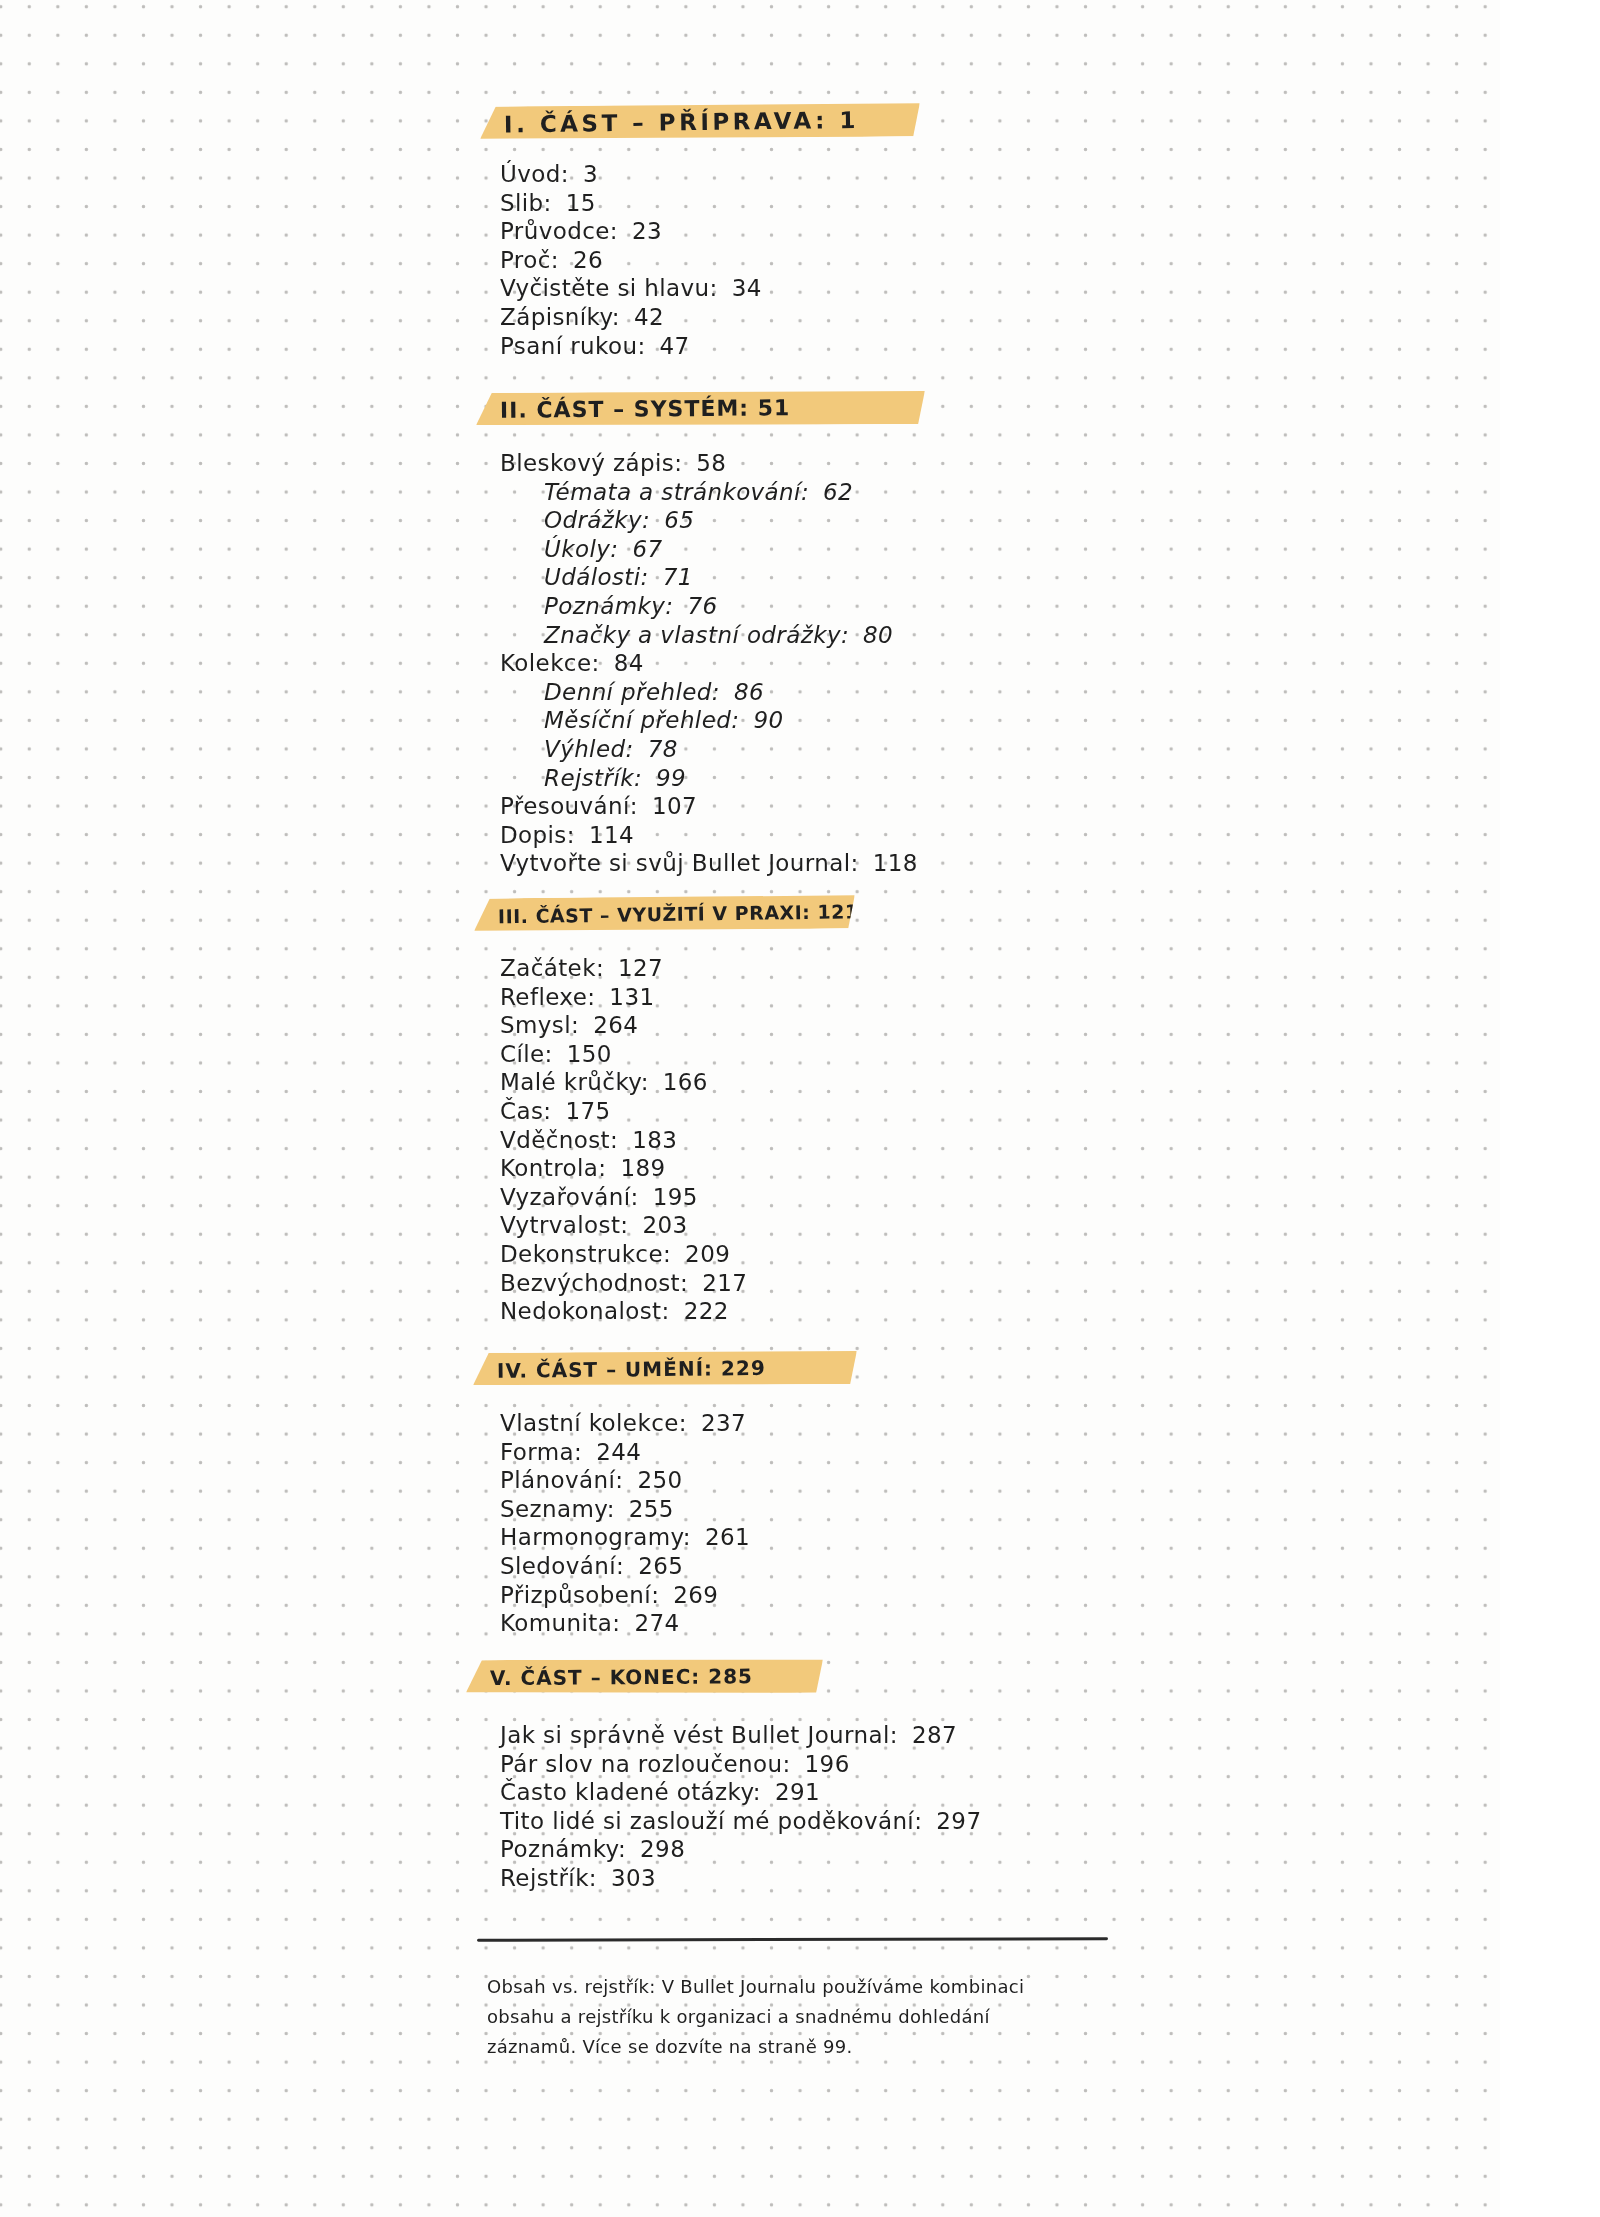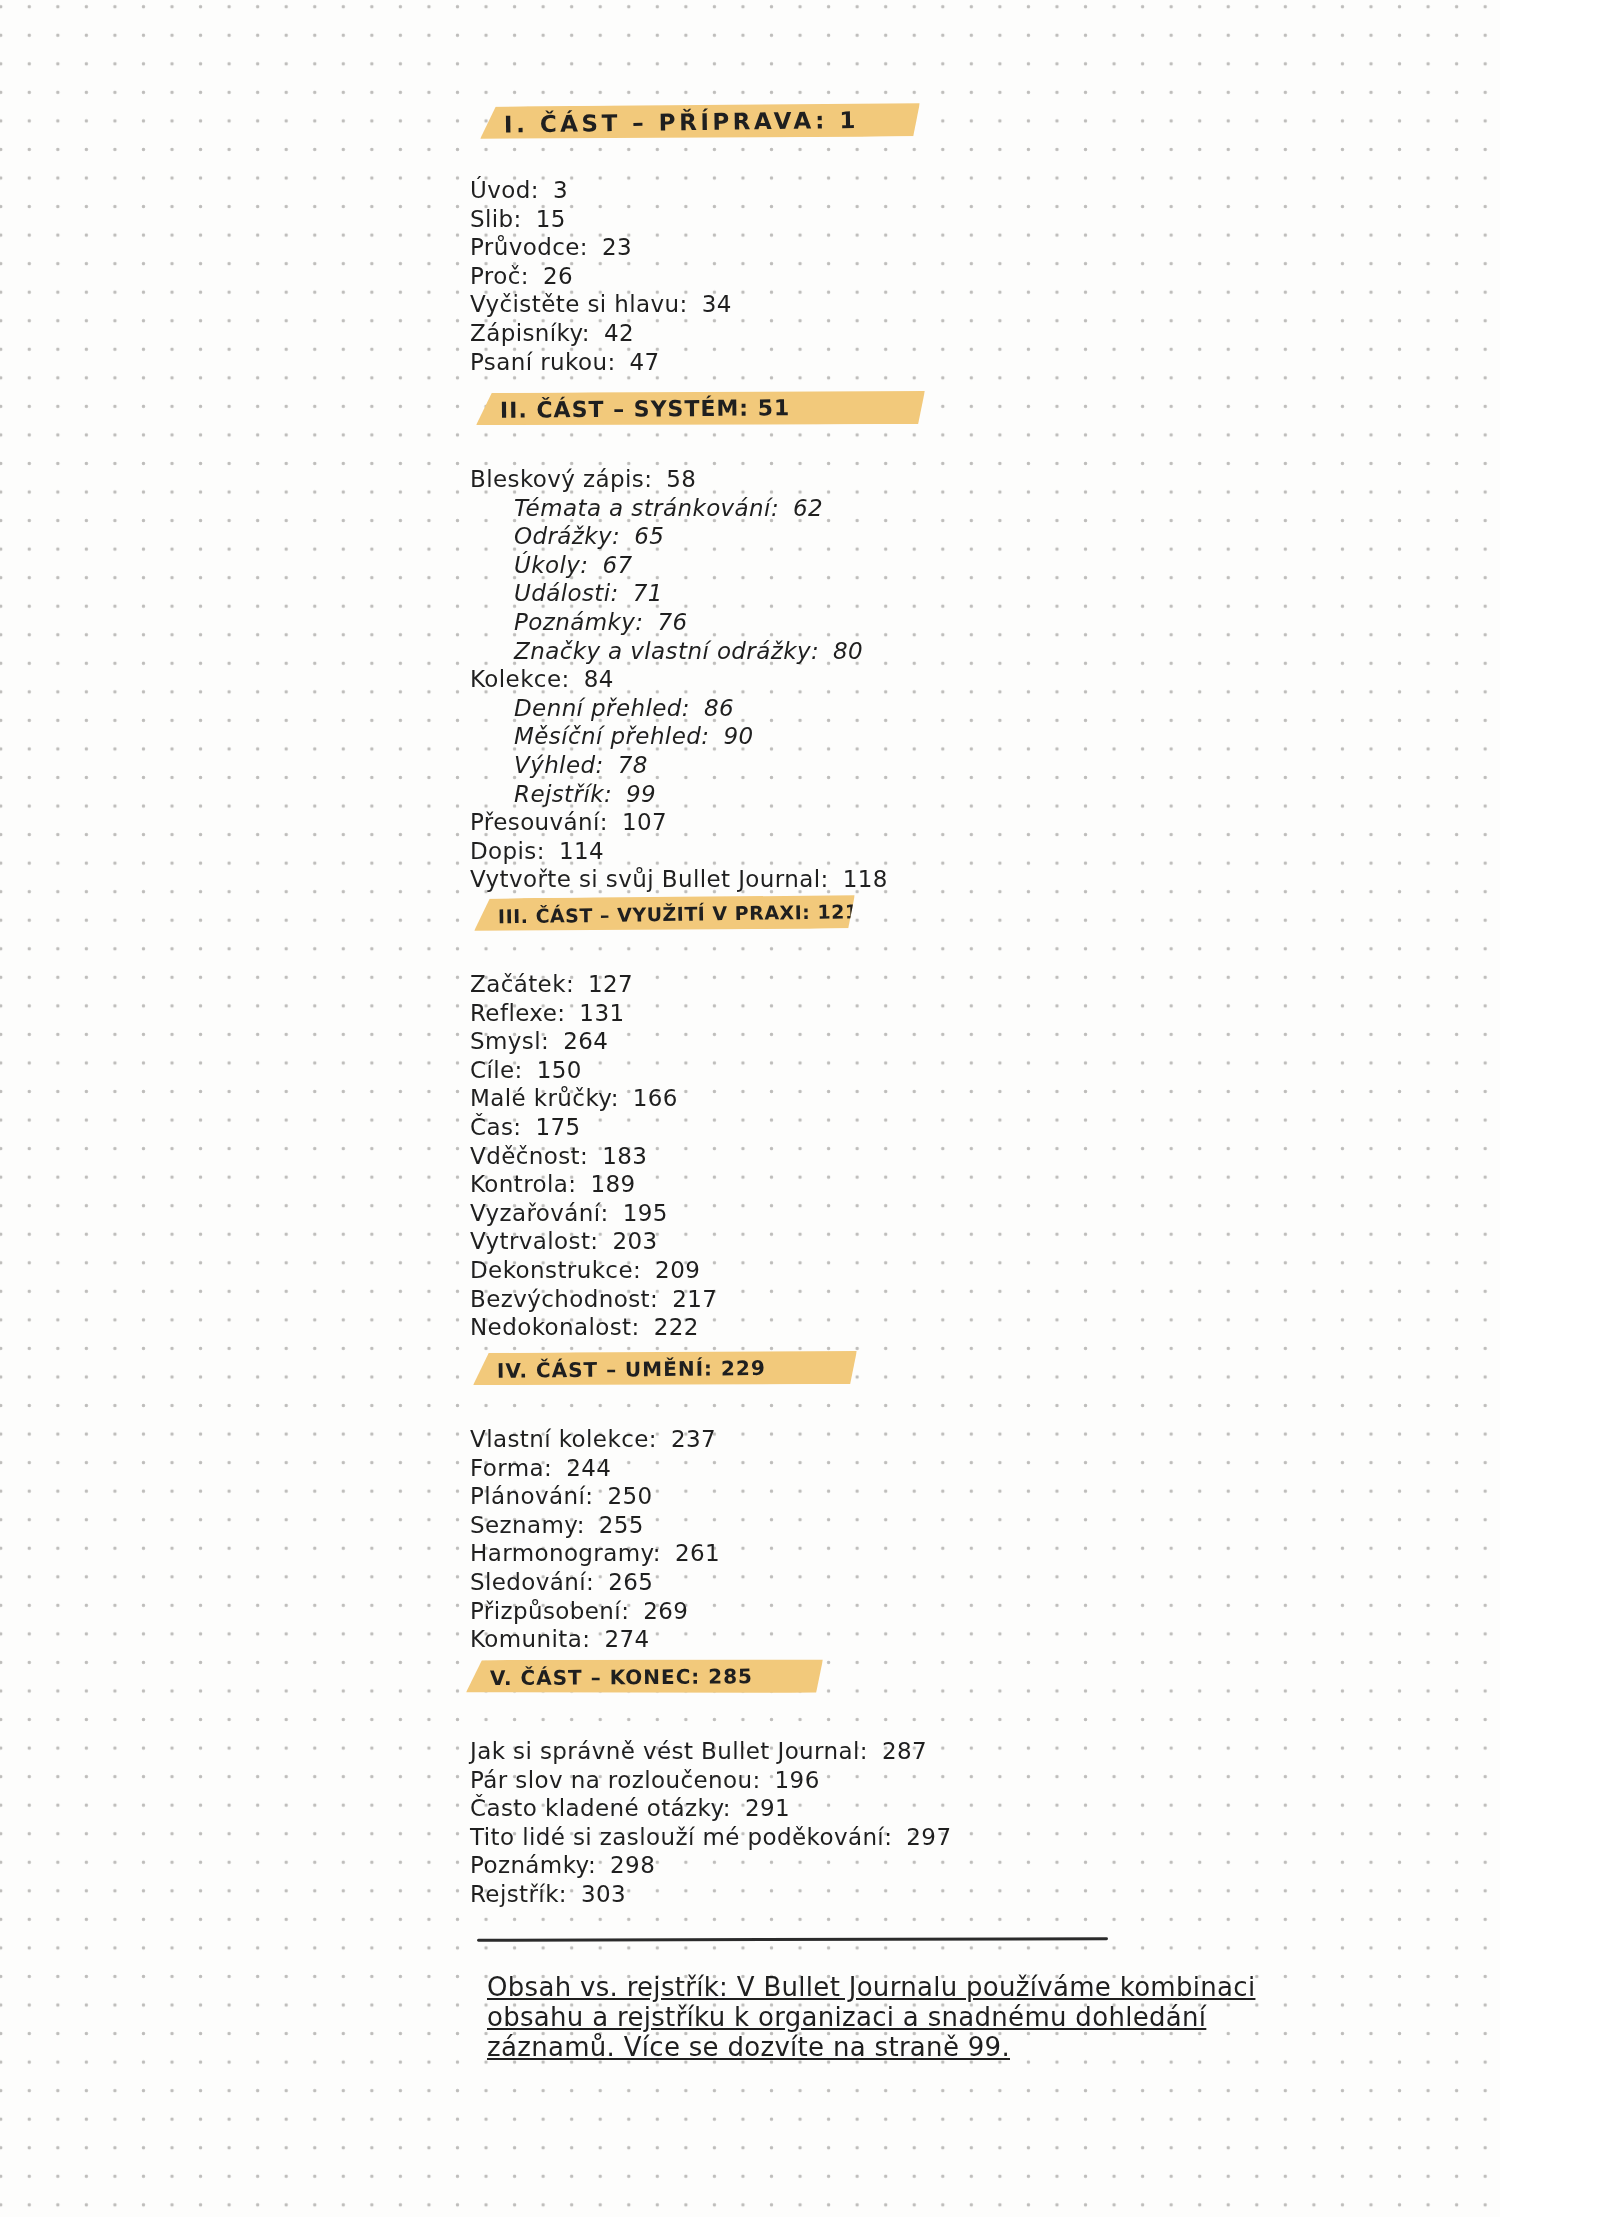--- a/index.html
+++ b/index.html
@@ -32,25 +32,24 @@
   }
   .bar span{display:inline-block;}
   .bar-1{left:480px; top:104px;  width:440px; transform:rotate(-0.7deg); font-size:23px; letter-spacing:3.5px;}
   .bar-2{left:476px; top:391px;  width:449px; transform:rotate(-0.5deg); font-size:22px; letter-spacing:1px;}
   .bar-3{left:474px; top:896px;  width:381px; transform:rotate(-0.8deg); font-size:19px; letter-spacing:0.5px;}
   .bar-4{left:473px; top:1351px; width:384px; transform:rotate(-0.6deg); font-size:20px; letter-spacing:1px;}
   .bar-5{left:466px; top:1659px; width:357px; transform:rotate(-0.4deg); font-size:20px; letter-spacing:1px;}
   
   .items{
     position:absolute;
-    left:470px;
+    left:500px;
     width:700px;
     font-size:23px;
     letter-spacing:0.4px;
-    margin-top:16px;
   }
   .items-1{top:160px;}
   .items-2{top:449px;}
   .items-3{top:954px;}
   .items-4{top:1409px;}
   .items-5{top:1721px;}
   .toc-line{
     height:28.6px;
     line-height:28.6px;
     white-space:nowrap;
@@ -63,24 +62,23 @@
     left:477px; top:1938px;
     width:631px; height:3px;
     background:#2b2b2b;
     border-radius:2px;
     transform:rotate(-0.15deg);
   }
   .footnote{
     position:absolute;
     left:487px; top:1972px;
     width:640px;
-    font-size:26px;
+    font-size:18px;
     line-height:30px;
     letter-spacing:0.3px;
-    text-decoration:underline;
   }
   .footnote div{white-space:nowrap;}
 </style>
 </head>
 <body>
 
 <div class="page">
 
   <div class="bar bar-1">
     <span>I. ČÁST – PŘÍPRAVA: 1</span>

